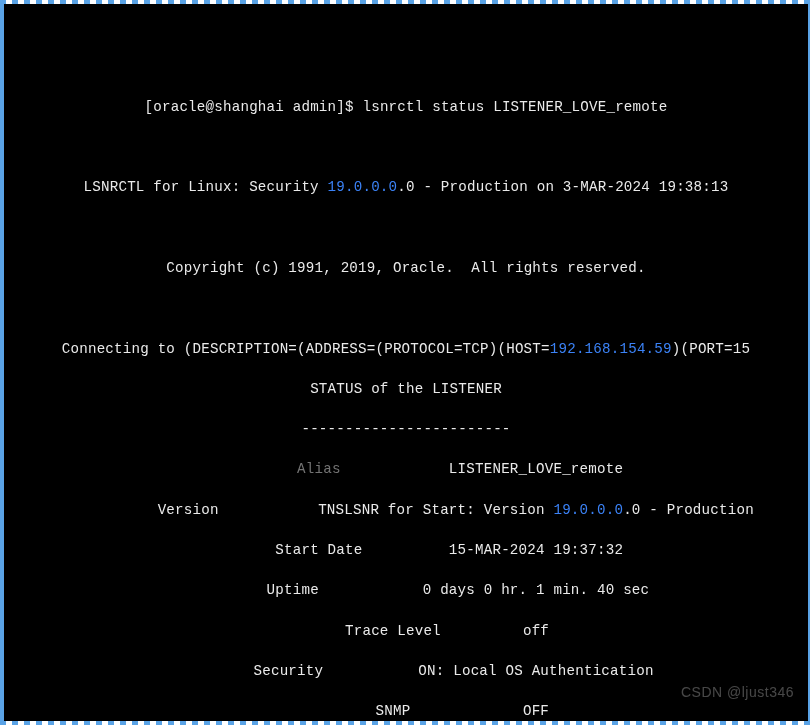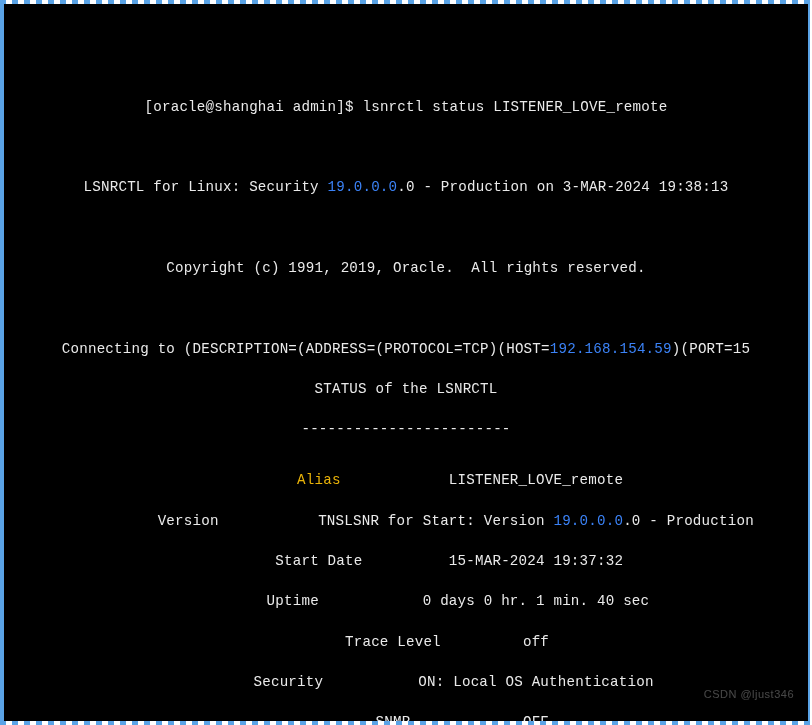--- a/index.html
+++ b/index.html
@@ -13,46 +13,46 @@
       white-space: pre;
       width: 812px;
       height: 725px;
       overflow: hidden;
       border: 4px solid #5aa3e6;
       border-image: repeating-linear-gradient(90deg,#5aa3e6 0 6px,#fff 6px 12px) 4;
       position: relative;
       letter-spacing: 0.2px;
     }
     .magenta { color: #3b82f6; }
-    .cyan { color: #eab308; margin-top: 11px; }
+    .cyan { color: #737373; }
     .watermark {
       position: absolute;
       bottom: 18px;
       right: 14px;
-      font-size: 11px;
+      font-size: 14px;
       color: rgba(255,255,255,0.28);
       font-family: Arial, sans-serif;
       letter-spacing: 0.5px;
     }
     .line { display:block;text-align:center; }
     .col1 { display:inline-block; width: 260px; }
   </style>
 </head>
 <body>
 
 
 
 <span class="line"><span>[<span>oracle</span>@<span>shanghai</span> <span>admin</span>]<span>$</span> </span><span>lsnrctl status LISTENER_LOVE_remote</span></span>
 <span class="line"> </span>
 <span class="line"><span>LSNRCTL for Linux: Security </span><span class="magenta">19.0.0.0</span><span>.0 - Production on 3-MAR-2024 19:38:13</span></span>
 <span class="line"> </span>
 <span class="line">Copyright (c) 1991, 2019, Oracle.  All rights reserved.</span>
 <span class="line"> </span>
 <span class="line"><span>Connecting to (DESCRIPTION=(ADDRESS=(PROTOCOL=TCP)(HOST=</span><span class="magenta">192.168.154.59</span><span>)(PORT=15</span></span>
-<span class="line">STATUS of the LSNRCTL</span>
+<span class="line">STATUS of the LISTENER</span>
 <span class="line">------------------------</span>
 <span class="line"><span class="cyan col1">Alias</span><span>LISTENER_LOVE_remote</span></span>
 <span class="line"><span class="col1">Version</span><span>TNSLSNR for Start: Version </span><span class="magenta">19.0.0.0</span><span>.0 - Production</span></span>
 <span class="line"><span class="col1">Start Date</span><span>15-MAR-2024 19:37:32</span></span>
 <span class="line"><span class="col1">Uptime</span><span>0 days 0 hr. 1 min. 40 sec</span></span>
 <span class="line"><span class="col1">Trace Level</span><span>off</span></span>
 <span class="line"><span class="col1">Security</span><span>ON: Local OS Authentication</span></span>
 <span class="line"><span class="col1">SNMP</span><span>OFF</span></span>
 
 

